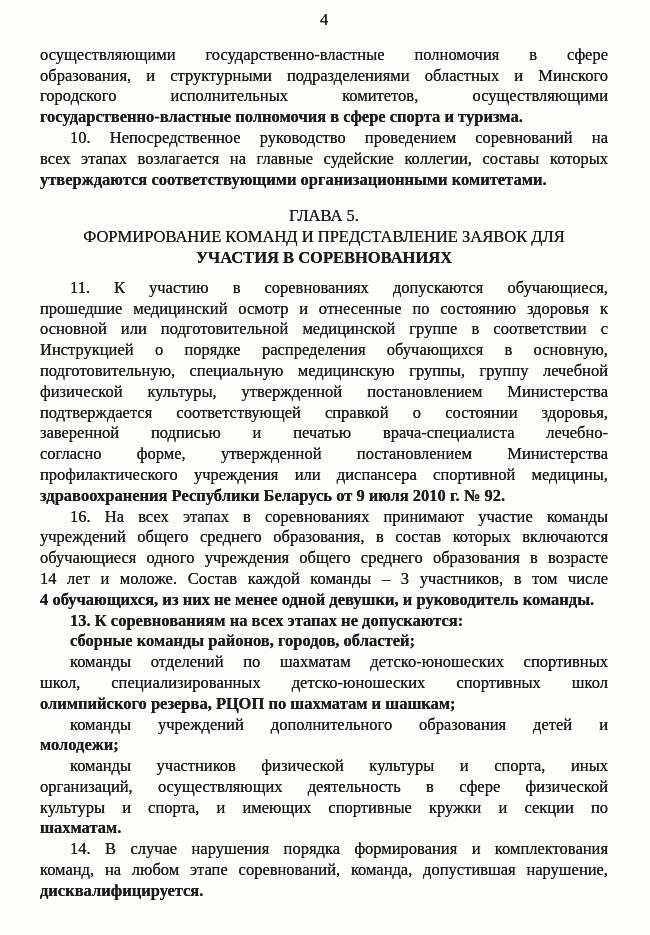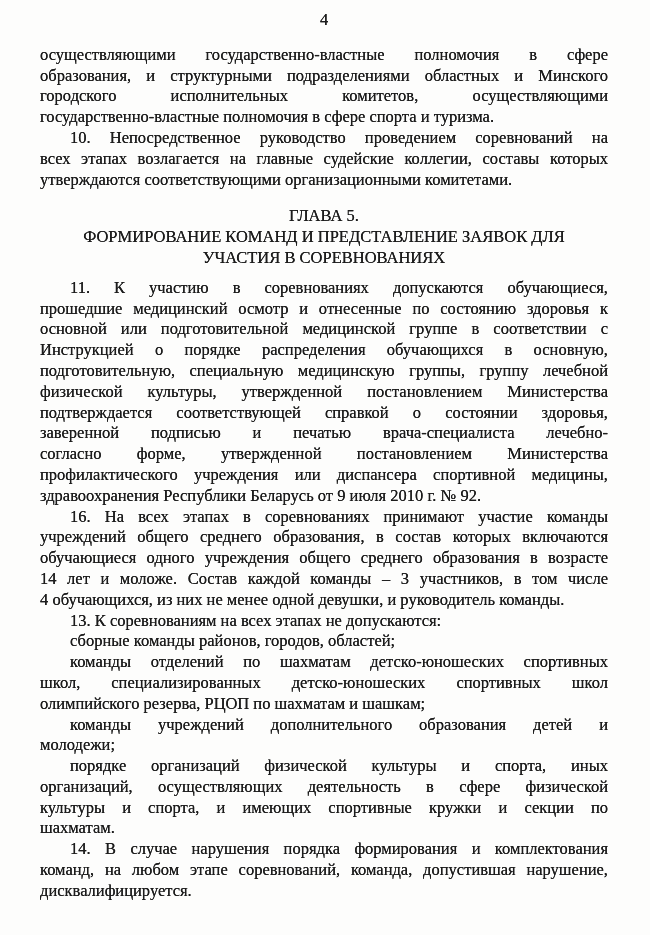--- a/index.html
+++ b/index.html
@@ -33,20 +33,21 @@
   .tl {
     text-align: justify;
     text-align-last: justify;
     min-height: 20.8px;
   }
   .tl.first {
     text-indent: 30px;
   }
   .tl.last {
     text-align-last: left;
+    font-weight: bold;
   }
   .heading {
     margin-top: 16px;
     margin-bottom: 9px;
   }
   .heading .tl {
     text-align: center;
     text-align-last: center;
     text-indent: 0;
   }
@@ -102,21 +103,21 @@
       <div class="para">
         <div class="tl first">команды отделений по шахматам детско-юношеских спортивных</div>
         <div class="tl">школ, специализированных детско-юношеских спортивных школ</div>
         <div class="tl last">олимпийского резерва, РЦОП по шахматам и шашкам;</div>
       </div>
       <div class="para">
         <div class="tl first">команды учреждений дополнительного образования детей и</div>
         <div class="tl last">молодежи;</div>
       </div>
       <div class="para">
-        <div class="tl first">порядке организаций физической культуры и спорта, иных</div>
+        <div class="tl first">команды участников физической культуры и спорта, иных</div>
         <div class="tl">организаций, осуществляющих деятельность в сфере физической</div>
         <div class="tl">культуры и спорта, и имеющих спортивные кружки и секции по</div>
         <div class="tl last">шахматам.</div>
       </div>
       <div class="para">
         <div class="tl first">14. В случае нарушения порядка формирования и комплектования</div>
         <div class="tl">команд, на любом этапе соревнований, команда, допустившая нарушение,</div>
         <div class="tl last">дисквалифицируется.</div>
       </div>
     </div>

